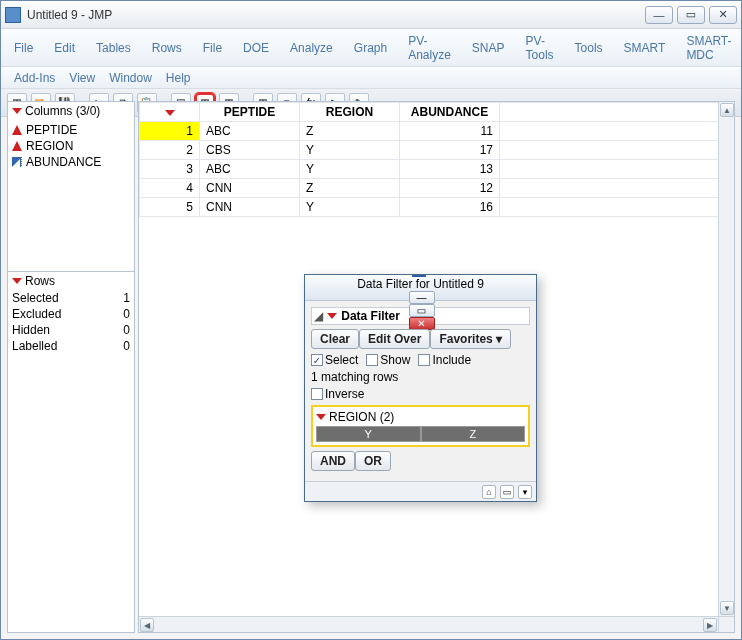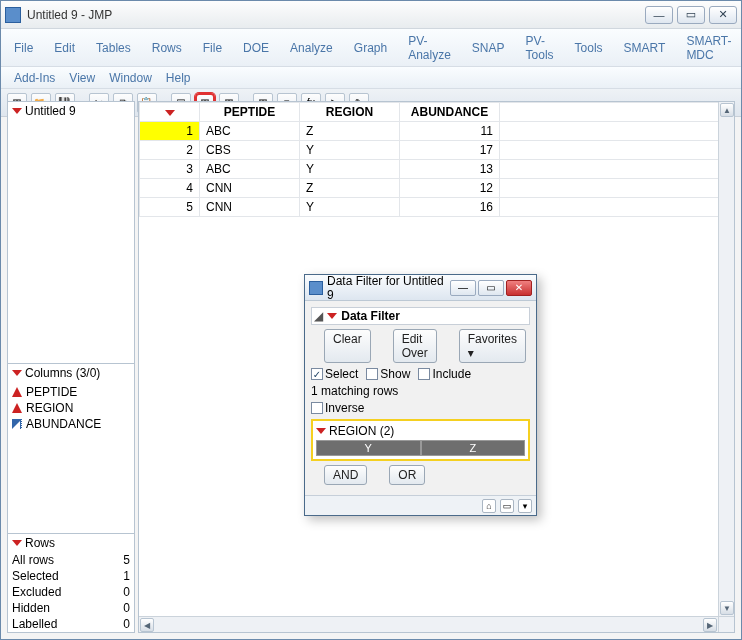--- a/index.html
+++ b/index.html
@@ -36,29 +36,29 @@
   .rownum { width:60px; text-align:right; background:#fff;}
   .rownum.sel { background:#ffff00;}
   .corner { width:60px; background:#fff; }
   .abund { text-align:right;margin-top:8px; }
   .scrollbar-v { position:absolute; right:0; top:0; bottom:16px; width:16px; background:#eef1f5; border-left:1px solid #cbd3db;}
   .scrollbar-h { position:absolute; left:0; right:16px; bottom:0; height:16px; background:#eef1f5; border-top:1px solid #cbd3db;}
   .sbarrow { width:14px;height:14px; background:linear-gradient(#fff,#d7dee6); border:1px solid #b7c4d1; border-radius:2px; margin:1px; display:flex;align-items:center;justify-content:center;font-size:8px;color:#567;}
   .sb-corner{position:absolute;right:0;bottom:0;width:16px;height:16px;background:#eef1f5;border-left:1px solid #cbd3db;border-top:1px solid #cbd3db;}
   
   .dialog { position:absolute; left:303px; top:273px; width:233px; border:1px solid #4a6a8a; background:#f1f1f1; box-shadow:4px 4px 10px rgba(0,0,0,0.25); }
-  .dtitle { height:26px; background:linear-gradient(#fafcfe,#dde6f0); display:flex; align-items:center; padding:0 4px; border-bottom:1px solid #bcc8d4;}
+  .dtitle { height:26px; background:linear-gradient(#fafcfe,#dde6f0); display:flex; align-items:center; padding:0 4px; border-bottom:1px solid #bcc8d4;flex-direction:column;}
   .dtitle .icon{width:14px;height:14px;background:#5a8ecb;border:1px solid #2b5f9e;margin-right:4px;}
   .dtitle .t{flex:1;color:#000;font-size:12px;}
   .dwinbtn{width:26px;height:16px;border:1px solid #9aaabf;background:linear-gradient(#fff,#dfe7f0);border-radius:2px;margin-left:2px;display:flex;align-items:center;justify-content:center;font-size:10px;}
   .dwinbtn.close{background:linear-gradient(#f08080,#c83030);color:#fff;border-color:#a02020;}
   .dbody{padding:6px;background:#f1f1f1;}
   .disclose{display:flex;align-items:center;gap:4px;margin-bottom:4px;border:1px solid #c8cfd8; padding:1px 2px; background:#fff;}
   .dgray{color:#555;}
-  .btnrow{display:flex;gap:22px;margin:4px 13px;}
+  .btnrow{display:flex;gap:0;margin:4px 0;font-weight:bold;}
   .btn{padding:2px 8px;border:1px solid #9aa7b5;border-radius:3px;background:linear-gradient(#fdfdfd,#e3e9ef);color:#222;}
   .chkrow{display:flex;align-items:center;gap:2px;margin:3px 0;}
   .chk{width:12px;height:12px;border:1px solid #7a8aa0;background:#fff;display:inline-flex;align-items:center;justify-content:center;font-size:10px;color:#246;}
   .filterbox{border:1px solid #c8cfd8;background:#fff;padding:3px;margin:4px 0;}
   .filterbox.hl{border:2px solid #f5d020;}
   .fhdr{display:flex;align-items:center;gap:3px;margin-bottom:2px;}
   .seg{display:flex;}
   .segbtn{flex:1;text-align:center;padding:1px 0;border:1px solid #999;background:#ececec;font-size:11px;color:#333;}
   .segbtn.dark{background:#6e6e6e;color:#fff;}
   .dstatus{height:20px;border-top:1px solid #c6cfd9;background:#eef2f6;display:flex;justify-content:flex-end;align-items:center;gap:4px;padding:0 4px;}
@@ -117,26 +117,20 @@
     <div style="width:6px"></div>
     <div class="tbtn">▦</div>
     <div class="tbtn">≡</div>
     <div class="tbtn">fx</div>
     <div class="tbtn">▶</div>
     <div class="tbtn">✎</div>
   </div>
 
   <div class="content">
     <div class="leftcol">
-      <div class="panel flex">
-        <div class="phdr">
-          <span class="tri"></span>
-          <span>Untitled 9</span>
-        </div>
-      </div>
       <div class="panel" style="height:170px">
         <div class="phdr">
           <span class="tri"></span>
           <span>Columns (3/0)</span>
         </div>
         <div class="pbody">
           <div class="colrow">
               <span class="cicon red"></span>
               <span>PEPTIDE</span>
             </div>
@@ -149,24 +143,20 @@
               <span>ABUNDANCE</span>
             </div>
         </div>
       </div>
       <div class="panel" style="border-bottom:none">
         <div class="phdr">
           <span class="tri"></span>
           <span>Rows</span>
         </div>
         <div class="rowstat">
-            <span>All rows</span>
-            <span>5</span>
-          </div>
-        <div class="rowstat">
             <span>Selected</span>
             <span>1</span>
           </div>
         <div class="rowstat">
             <span>Excluded</span>
             <span>0</span>
           </div>
         <div class="rowstat">
             <span>Hidden</span>
             <span>0</span>

